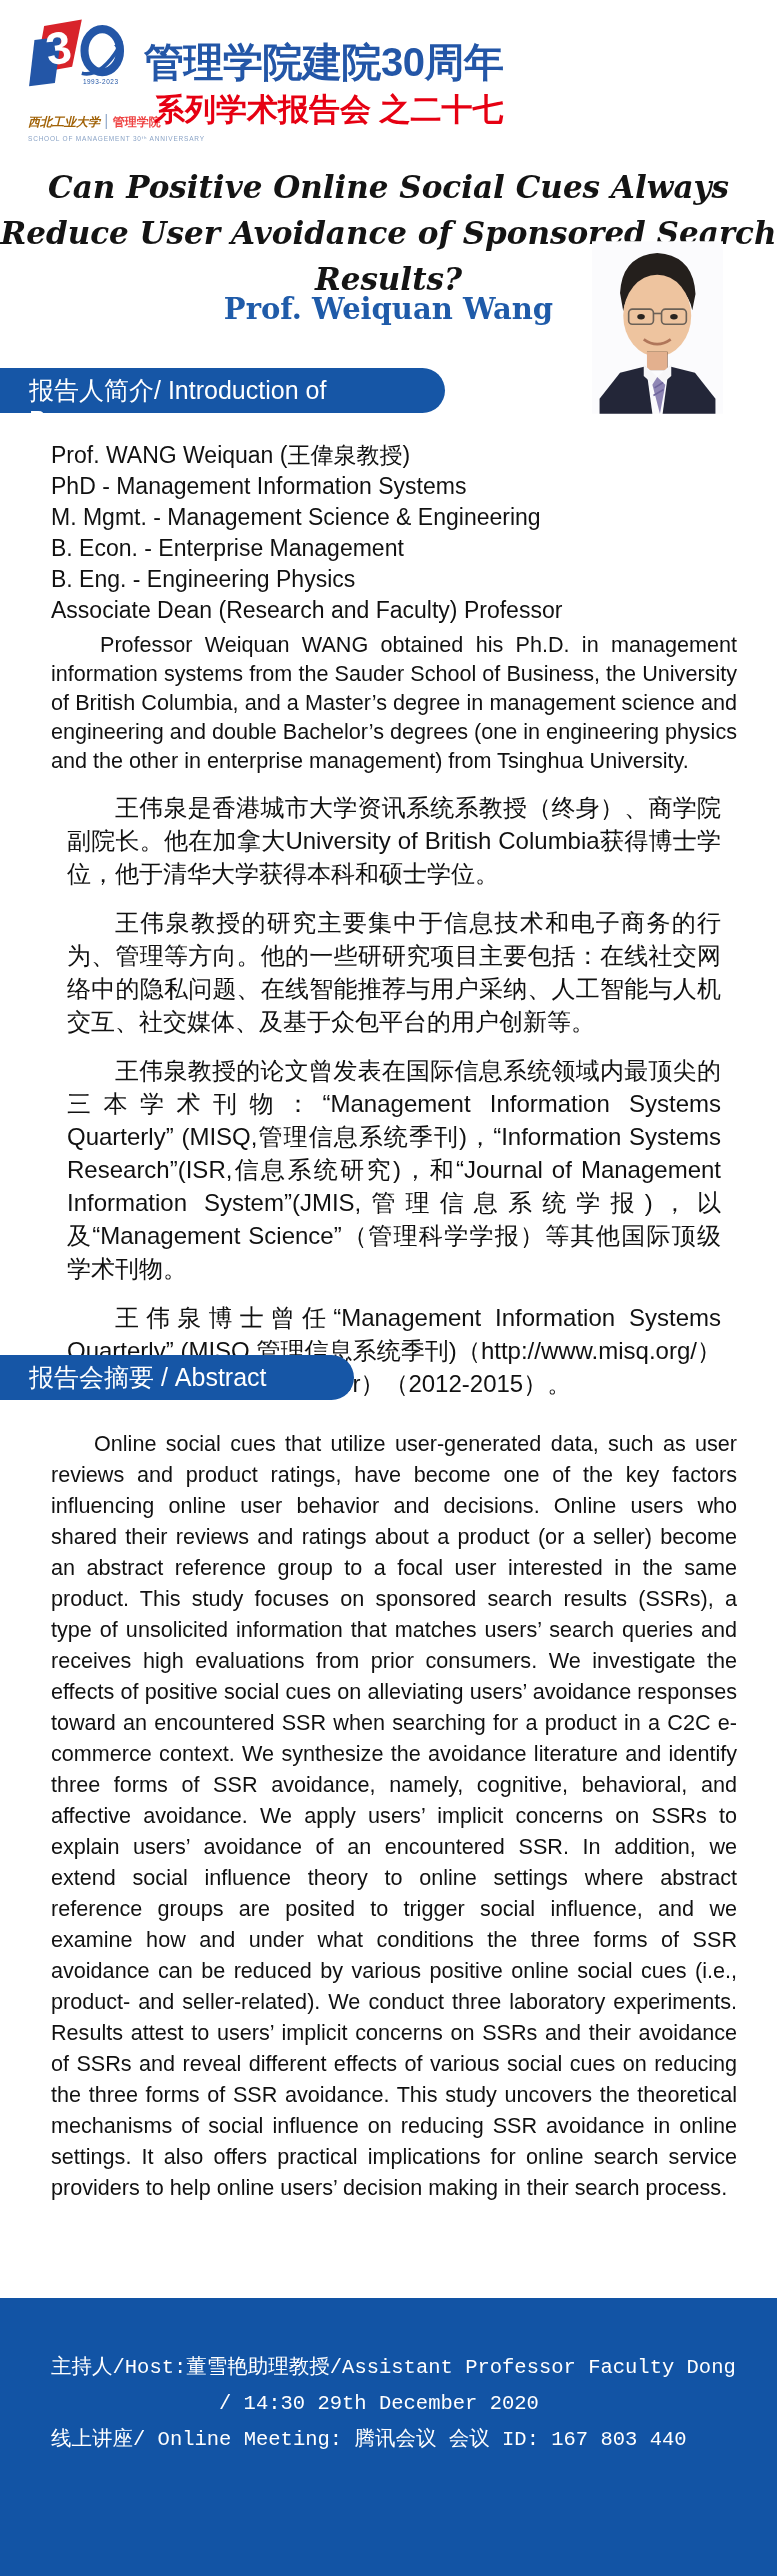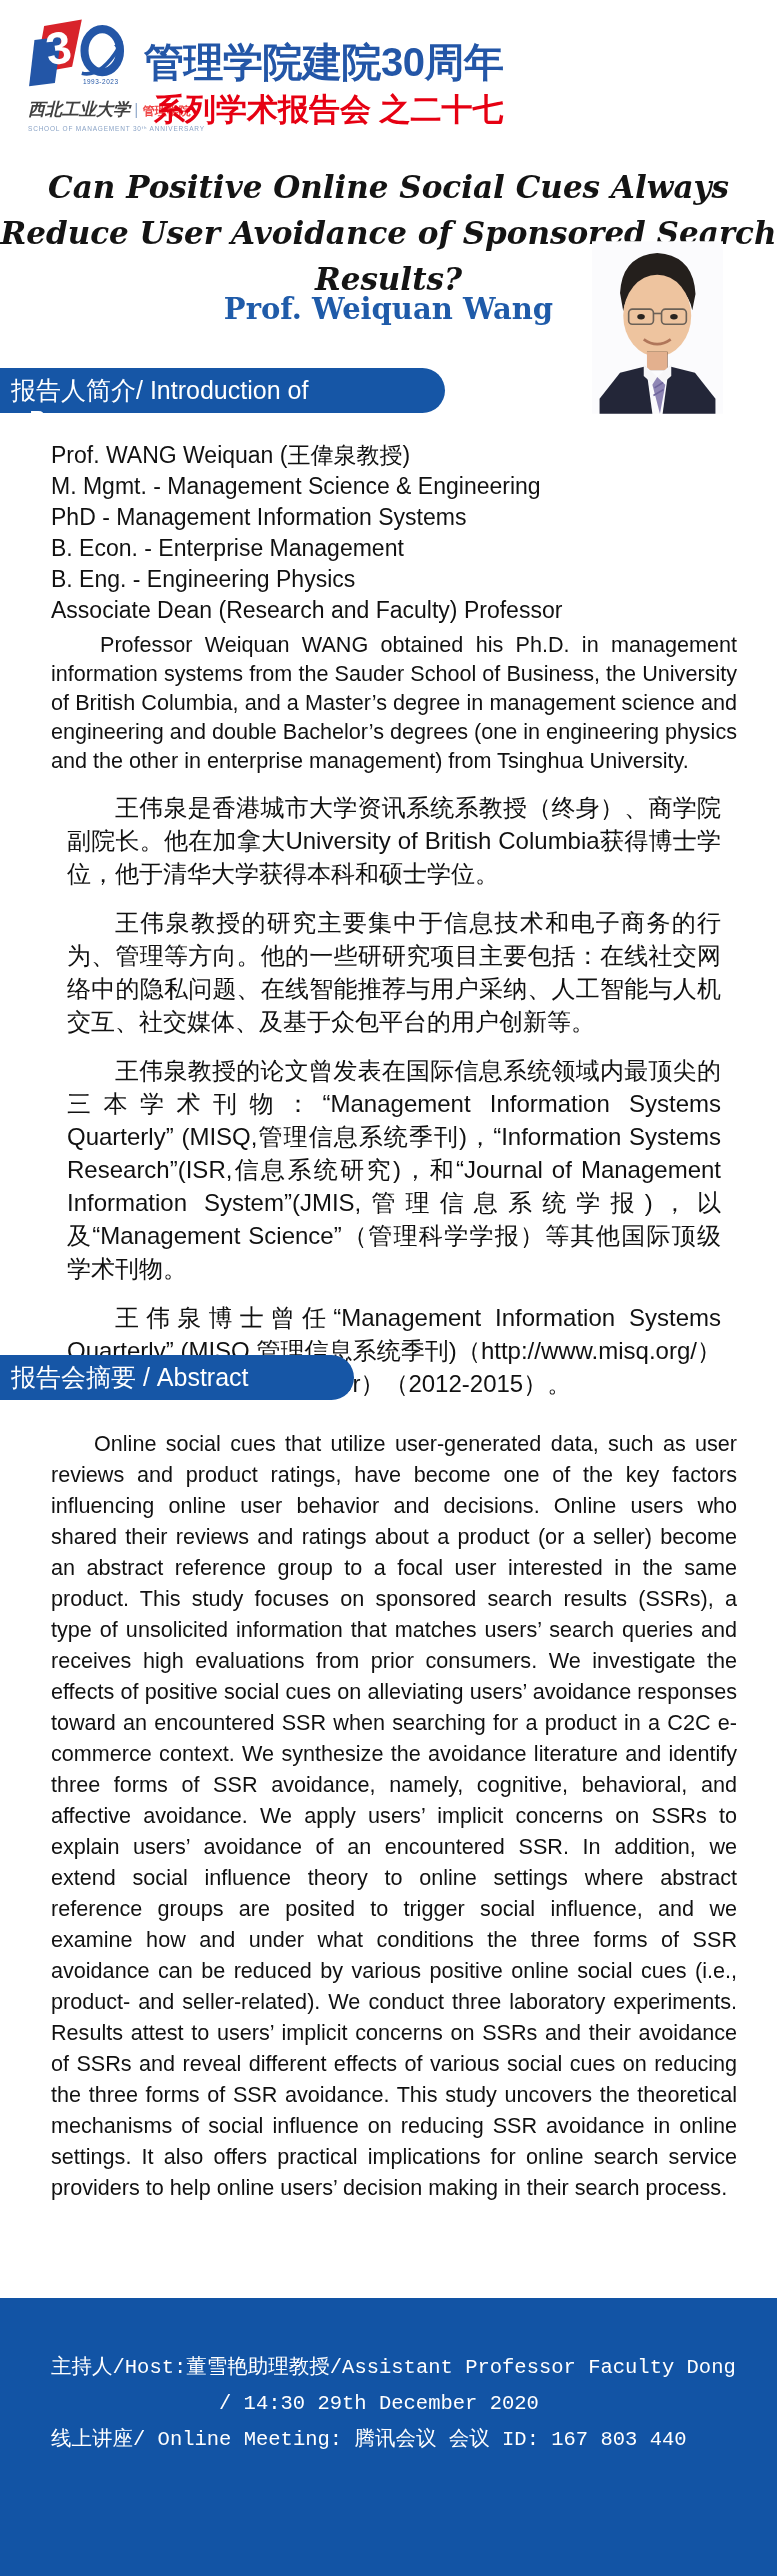--- a/index.html
+++ b/index.html
@@ -4,21 +4,21 @@
 <style>
   html,body{margin:0;padding:0;}
   body{
     width:777px;height:2576px;position:relative;background:#ffffff;
     font-family:"Liberation Sans",sans-serif;color:#111;overflow:hidden;
   }
   
   .logo-block{position:absolute;left:28px;top:17.3px;width:151px;}
   .logo-org-row{display:flex;align-items:baseline;gap:4.3px;margin-top:2.2px;white-space:nowrap;}
   .logo-univ{font-family:"DejaVu Serif",serif;font-style:italic;font-weight:bold;
-             font-size:17px;color:#404040;}
+             font-size:12px;color:#a16207;margin-top:16px;}
   .logo-sep{color:#9ab0cf;font-size:16px;}
   .logo-school{font-weight:bold;font-size:12px;color:#ef4444;}
   .logo-en-row{margin-top:3.2px;font-size:6.5px;letter-spacing:0.8px;color:#8aa3c6;white-space:nowrap;}
   .heading-cn{
     position:absolute;left:144px;top:35px;font-size:40px;font-weight:900;
     color:#2356a7;letter-spacing:-0.5px;white-space:nowrap;
   }
   .series-line{
     position:absolute;left:154px;top:89px;font-size:31px;font-weight:700;
     color:#e60012;white-space:nowrap;
@@ -33,21 +33,21 @@
   .speaker-line{
     position:absolute;top:292px;left:0;width:100%;text-align:center;
     font-family:"DejaVu Serif",serif;font-weight:bold;font-size:29px;color:#1f5ba9;
   }
   
   .photo{position:absolute;left:592px;top:241px;width:131px;height:173px;overflow:hidden;}
   
   .banner{
     position:absolute;left:0;height:45px;background:#1656a6;color:#ffffff;
     border-radius:0 24px 24px 0;display:flex;align-items:center;
-    padding-left:11px;box-sizing:border-box;font-size:25px;font-weight:500;
+    padding-left:29px;box-sizing:border-box;font-size:25px;font-weight:500;
     overflow:hidden;white-space:nowrap;
   }
   .banner-intro{top:368px;width:445px;}
   .banner-abstract{top:1355px;width:354px;}
   .banner-clip{position:absolute;left:29px;top:38px;font-size:25px;font-weight:500;color:#fff;}
   
   .intro-body{position:absolute;left:51px;top:440px;width:686px;}
   .cred{font-size:23px;line-height:31px;color:#111;font-weight:400;white-space:nowrap;}
   .para-en{
     margin:4.3px 0 0 0;font-size:21.6px;line-height:29px;text-align:justify;
@@ -126,22 +126,22 @@
   </svg>
 </div>
 
 <div class="banner banner-intro">
   <span>报告人简介/ Introduction of</span>
   <span class="banner-clip">P</span>
 </div>
 
 <div class="intro-body">
   <div class="cred">Prof. WANG Weiquan (王偉泉教授)</div>
+  <div class="cred">PhD - Management Information Systems</div>
   <div class="cred">M. Mgmt. - Management Science &amp; Engineering</div>
-  <div class="cred">PhD - Management Information Systems</div>
   <div class="cred">B. Econ. - Enterprise Management</div>
   <div class="cred">B. Eng. - Engineering Physics</div>
   <div class="cred">Associate Dean (Research and Faculty) Professor</div>
   <p class="para-en">Professor Weiquan WANG obtained his Ph.D. in management information systems from the Sauder School of Business, the University of British Columbia, and a Master’s degree in management science and engineering and double Bachelor’s degrees (one in engineering physics and the other in enterprise management) from Tsinghua University.</p>
   <p class="para-cn">王伟泉是香港城市大学资讯系统系教授（终身）、商学院副院长。他在加拿大University of British Columbia获得博士学位，他于清华大学获得本科和硕士学位。</p>
   <p class="para-cn">王伟泉教授的研究主要集中于信息技术和电子商务的行为、管理等方向。他的一些研研究项目主要包括：在线社交网络中的隐私问题、在线智能推荐与用户采纳、人工智能与人机交互、社交媒体、及基于众包平台的用户创新等。</p>
   <p class="para-cn">王伟泉教授的论文曾发表在国际信息系统领域内最顶尖的三本学术刊物：“Management Information Systems Quarterly” (MISQ,管理信息系统季刊)，“Information Systems Research”(ISR,信息系统研究)，和“Journal of Management Information System”(JMIS,管理信息系统学报)，以及“Management Science”（管理科学学报）等其他国际顶级学术刊物。</p>
   <p class="para-cn">王伟泉博士曾任“Management Information Systems Quarterly” (MISQ,管理信息系统季刊)（http://www.misq.org/）的副编辑（Associate Editor）（2012-2015）。</p>
 </div>
 

